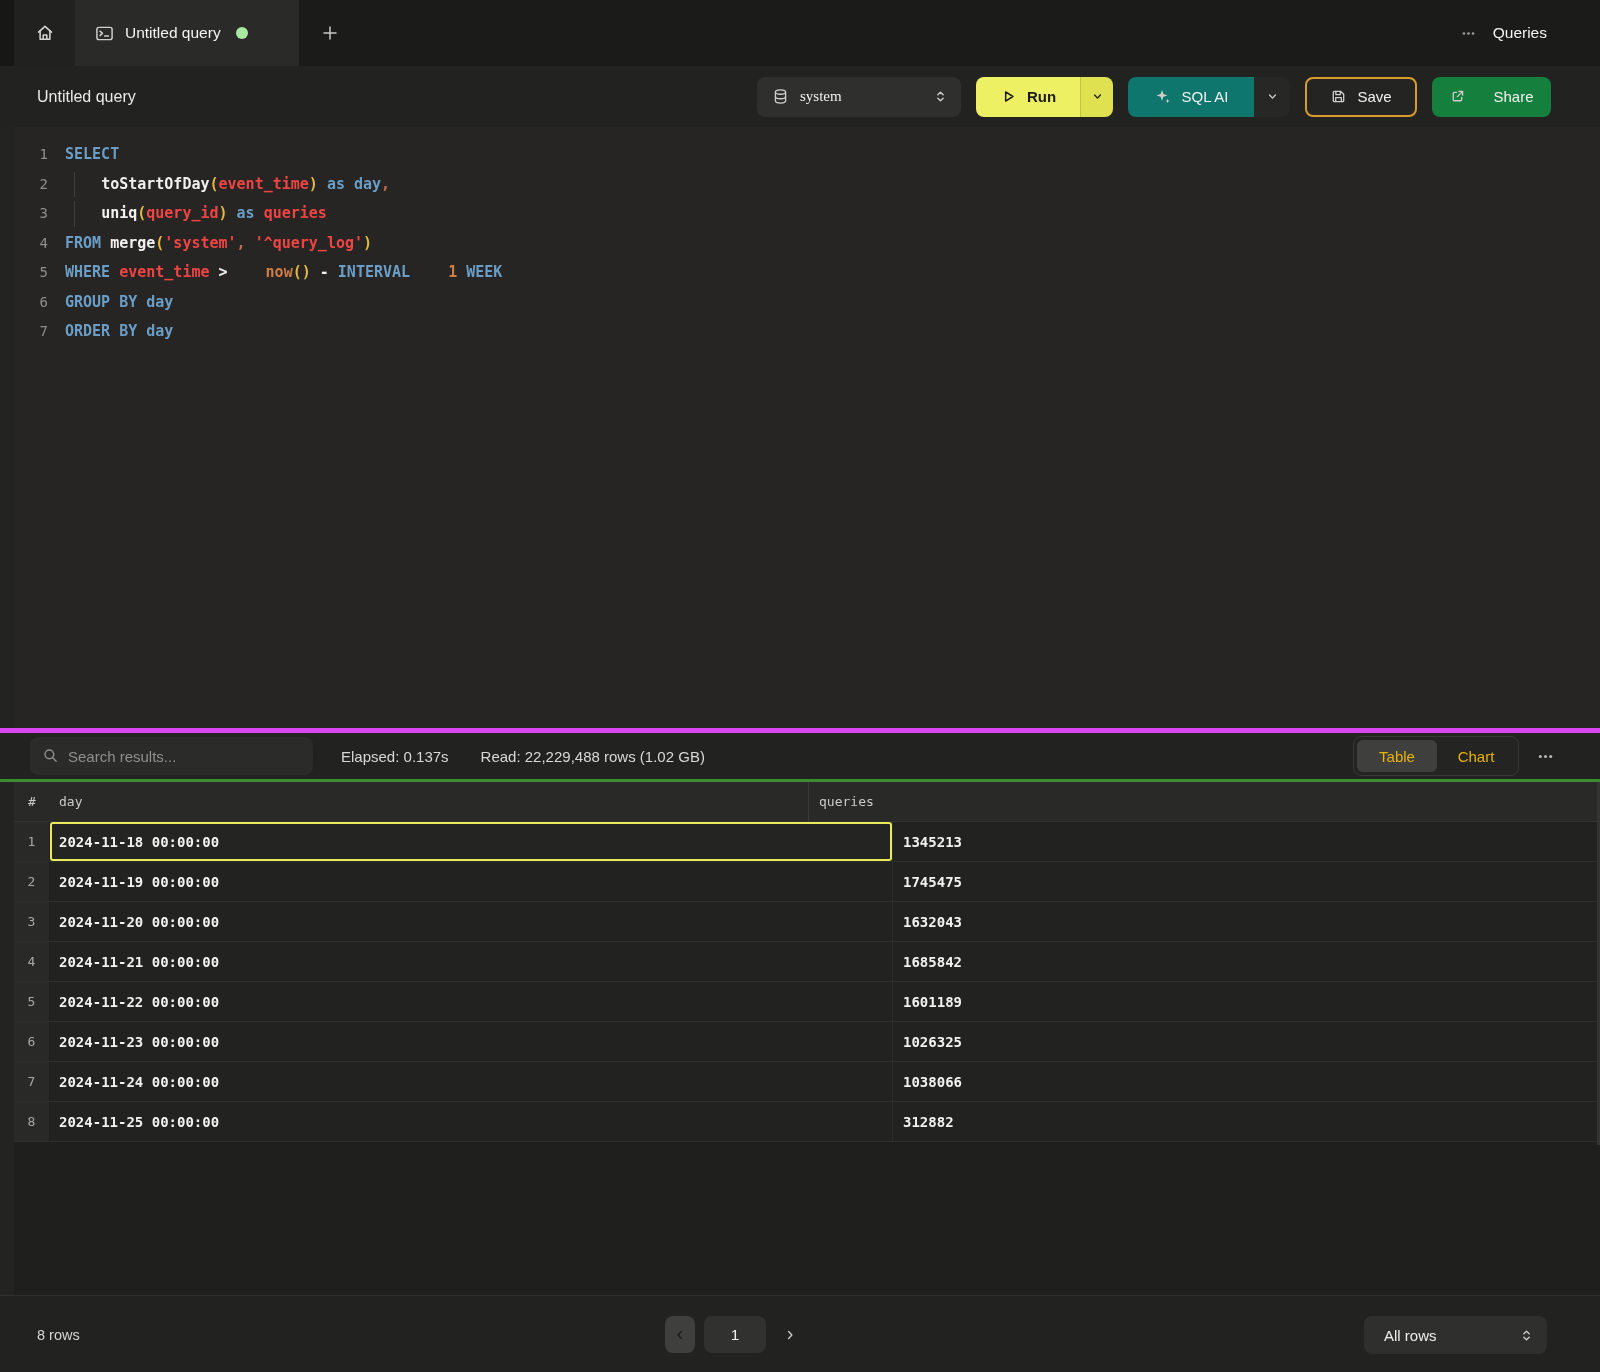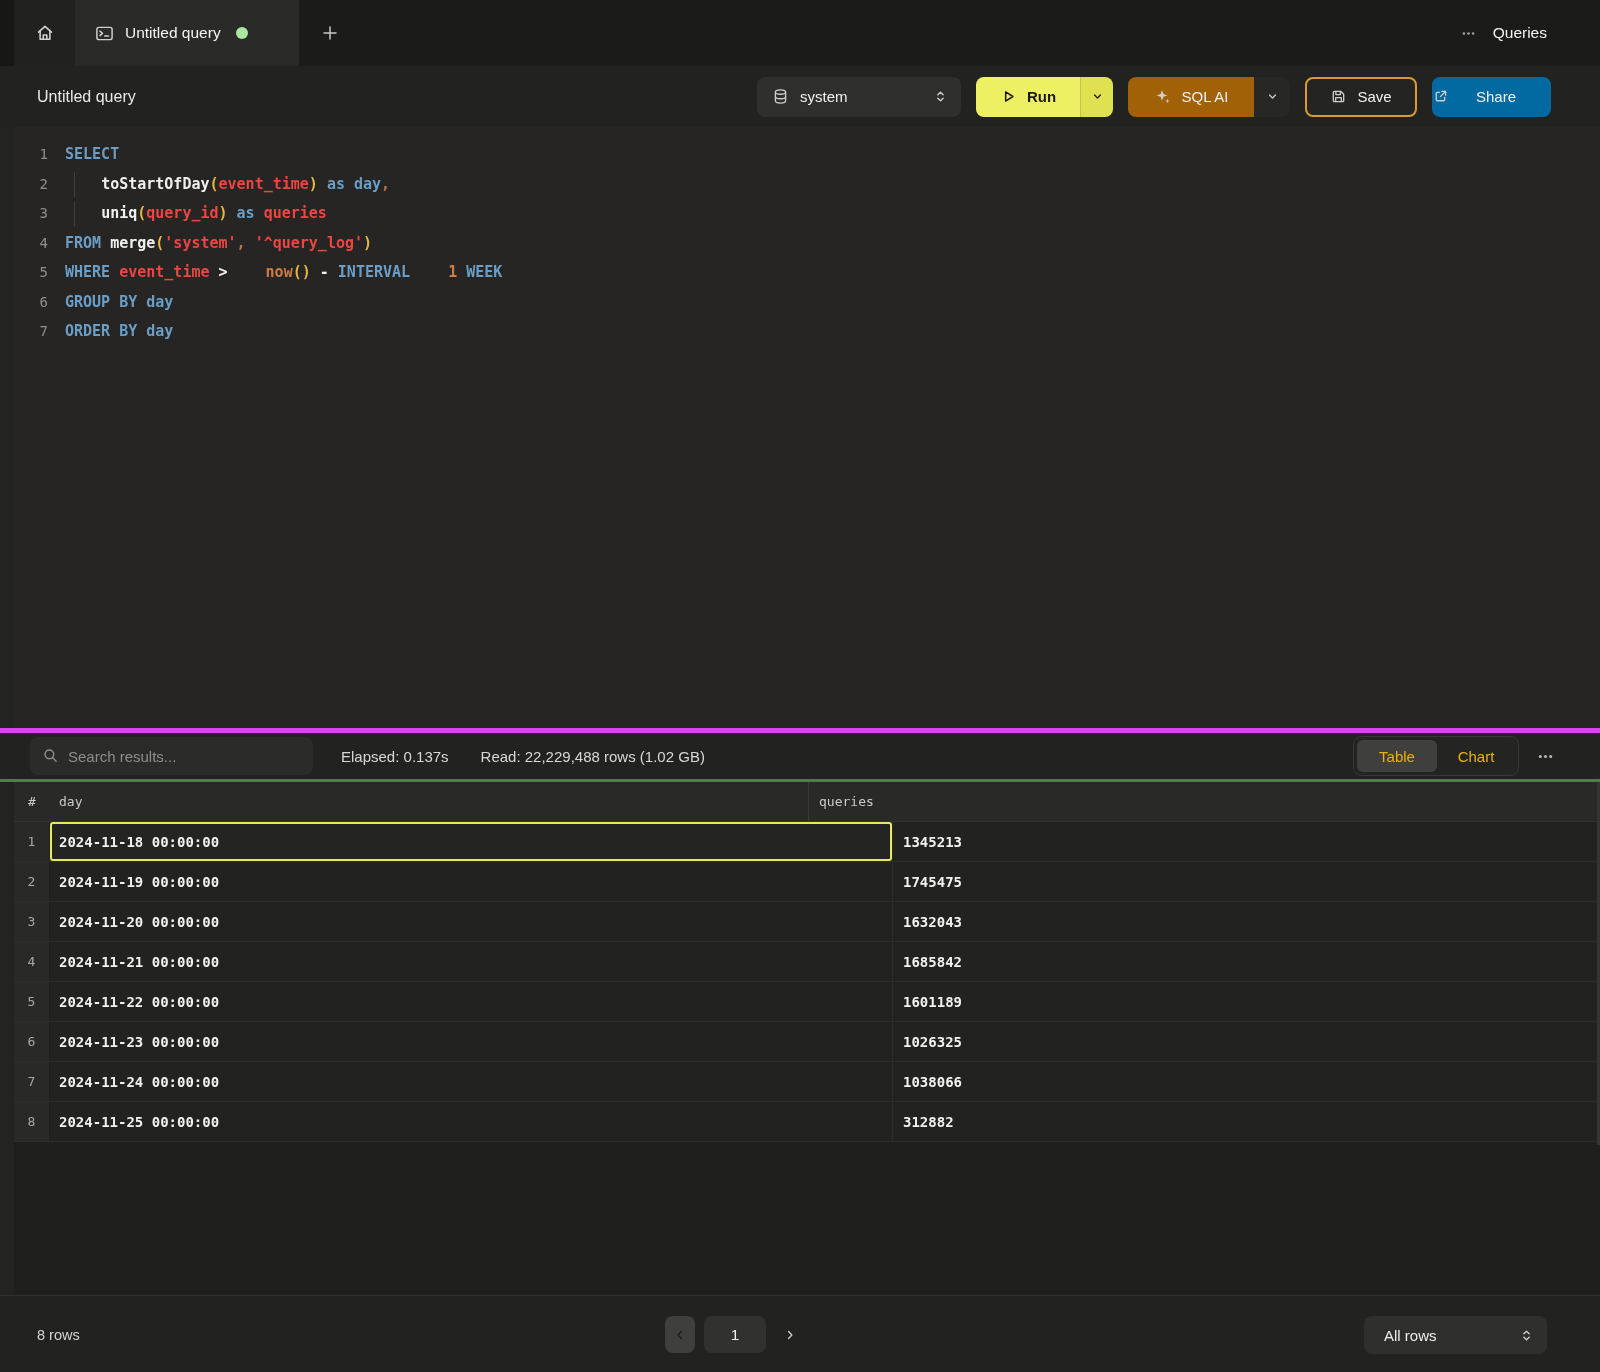--- a/index.html
+++ b/index.html
@@ -24,30 +24,30 @@
   .tab-bar-right { margin-left:auto; display:flex; align-items:center; gap:17px; padding-right:53px; }
   .dots-icon { color:#9d9d9b; cursor:pointer; }
   .queries-label { font-size:15.5px; color:#f3f3f1; cursor:pointer; }
 
   
   .toolbar { position:absolute; left:0; top:66px; width:1600px; height:61px;
     background:#222220; display:flex; align-items:center; padding:0 49px 0 37px; }
   .page-title { font-size:16px; color:#eaeae8; }
   .toolbar-actions { margin-left:auto; display:flex; align-items:center; gap:15px; }
   .btn { height:40px; border-radius:8px; display:flex; align-items:center; font-size:15px; color:#f1f1ef; cursor:pointer; }
-  .select-db { width:204px; background:#2f2f2d; padding:0 13px 0 15px; gap:11px; }
+  .select-db { width:204px; background:#2f2f2d; padding:0 13px 0 15px; gap:11px;font-family:Liberation Serif, serif; }
   .select-db .lbl { flex:1; }
   .run-split { width:137px; overflow:hidden; padding:0; color:#1a1a18; font-weight:600; }
   .run-main { width:104px; height:100%; background:var(--accent-yellow,#eef063); display:flex; align-items:center; justify-content:center; gap:10px; }
   .run-caret { width:33px; height:100%; background:#e0e150; display:flex; align-items:center; justify-content:center; border-left:1px solid rgba(0,0,0,.12); }
   .sqlai-split { width:162px; overflow:hidden; padding:0; }
-  .sqlai-main { flex:1; height:100%; background:#a16207; display:flex; align-items:center; justify-content:center; gap:10px; }
+  .sqlai-main { flex:1; height:100%; background:#0f766e; display:flex; align-items:center; justify-content:center; gap:10px; }
   .sqlai-caret { width:36px; height:100%; background:#272725; display:flex; align-items:center; justify-content:center; }
   .save-btn { width:112px; background:#242422; border:2px solid var(--save-border,#d89c2e); justify-content:center; gap:10px; }
-  .share-btn { width:119px; background:#0369a1; justify-content:flex-start; gap:27px; }
+  .share-btn { width:119px; background:#15803d; justify-content:center; gap:27px; }
   .icon-dim { color:#cfcfcd; }
 
   
   .editor { position:absolute; left:14px; top:127px; width:1586px; height:601px;
     background:#262523; padding-top:13px; cursor:text; }
   .code-line { display:flex; height:29.5px; line-height:29.5px;
     font-family:"DejaVu Sans Mono","Liberation Mono",monospace; font-size:15px; font-weight:700; }
   .line-num { width:34px; text-align:right; color:#8f8f8d; font-weight:400; font-size:14px; flex:0 0 auto; }
   .line-body { margin-left:17px; white-space:pre; position:relative; }
   .indent-guide { position:absolute; left:9px; top:2px; bottom:2px; border-left:1px solid #3e3e3c; }

